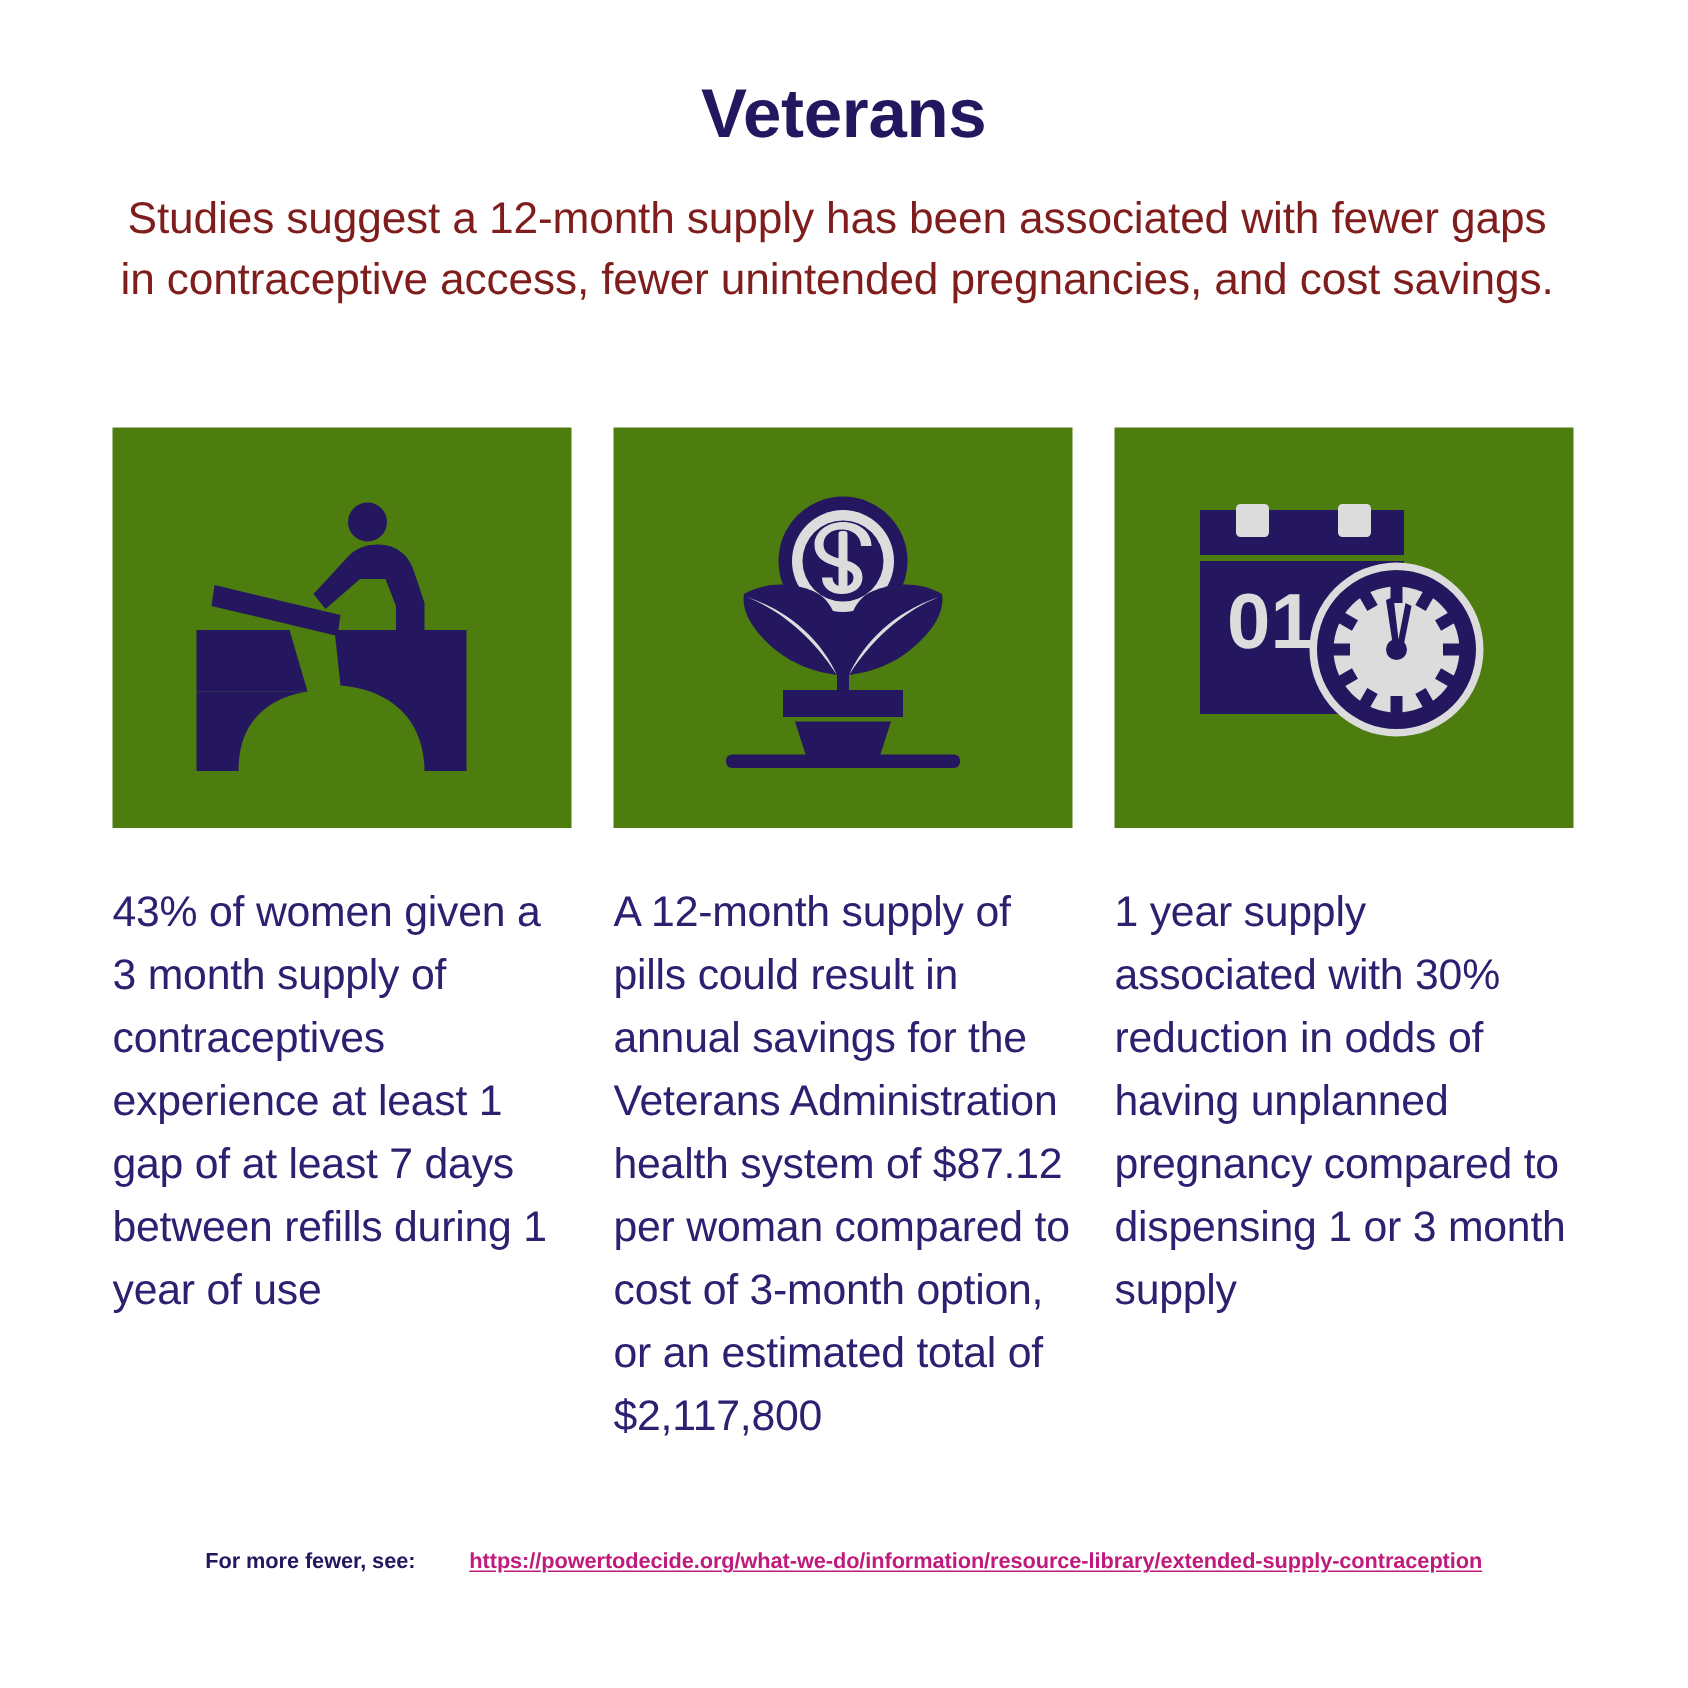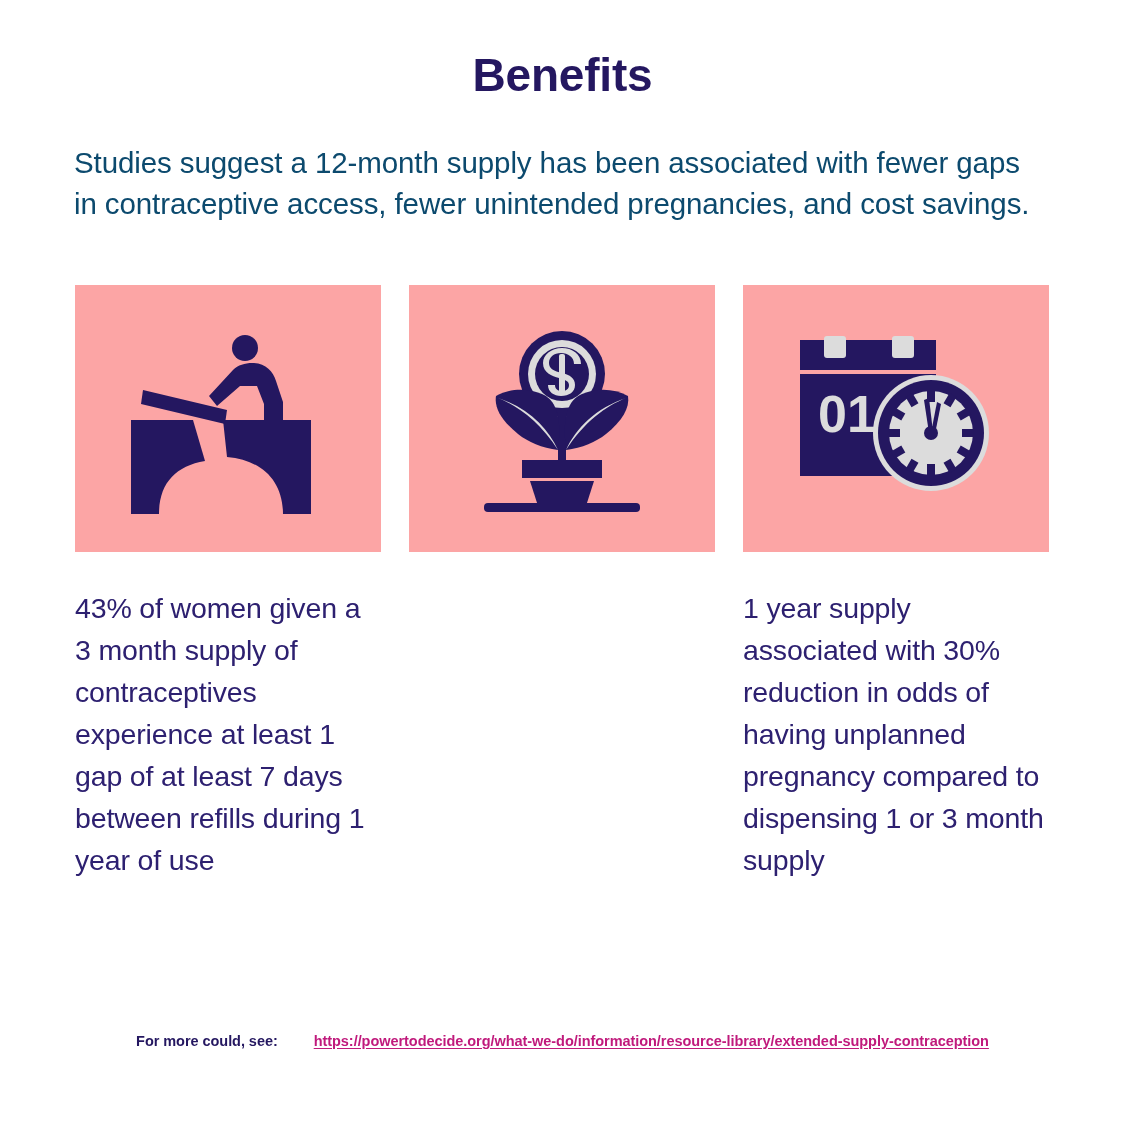--- a/index.html
+++ b/index.html
@@ -34,48 +34,49 @@
     font-size: 46px;
     font-weight: bold;
     letter-spacing: -0.2px;
     color: #241760;
     line-height: 1.1;
   }
 
   
   .intro {
     position: absolute;
-    top: 142px;
+    top: 125px;
     left: 74px;
     width: 968px;
     font-size: 29.5px;
     line-height: 41px;
-    color: #0c4a6e;
+    color: #7f1d1d;
     letter-spacing: -0.1px;
+    text-align: center;
   }
 
   
   .columns {
     position: absolute;
     top: 285px;
     left: 75px;
     width: 975px;
     display: flex;
     gap: 28px;
     align-items: flex-start;
   }
   .col {
     width: 306px;
     flex: 0 0 306px;
   }
 
   .icon-panel {
     width: 306px;
     height: 267px;
-    background: #fca5a5;
+    background: #4d7c0f;
     display: flex;
     align-items: center;
     justify-content: center;
     box-sizing: border-box;
   }
   .icon-panel svg {
     display: block;
   }
 
   .col-text {
@@ -109,21 +110,21 @@
     text-underline-offset: 2px;
     cursor: pointer;
     margin-left: 32px;
   }
 </style>
 </head>
 <body>
 
 <div class="page">
 
-  <div class="title">Benefits</div>
+  <div class="title">Veterans</div>
 
   <div class="intro">Studies suggest a 12-month supply has been associated with fewer gaps in contraceptive access, fewer unintended pregnancies, and cost savings.</div>
 
   <div class="columns">
 
     <div class="col">
       <div class="icon-panel">
         <span>
           <svg width="210" height="190" viewBox="0 0 210 190" aria-hidden="true">
             <g fill="#241760">
@@ -170,20 +171,21 @@
 
               <rect x="60" y="136" width="80" height="18"></rect>
 
               <path d="M68 157 L132 157 L124 182 L76 182 Z"></path>
 
               <rect x="22" y="179" width="156" height="9" rx="4"></rect>
             </g>
           </svg>
         </span>
       </div>
+      <div class="col-text">A 12-month supply of pills could result in annual savings for the Veterans Administration health system of $87.12 per woman compared to cost of 3-month option, or an estimated total of $2,117,800</div>
     </div>
 
     <div class="col">
       <div class="icon-panel">
         <span>
           <svg width="200" height="165" viewBox="0 0 200 165" aria-hidden="true">
             <g fill="#241760">
 
               <path d="M4 4 L140 4 L140 34 L4 34 Z"></path>
               <rect x="28" y="0" width="22" height="22" rx="3" fill="#dcdcdc"></rect>
@@ -234,17 +236,17 @@
             </g>
           </svg>
         </span>
       </div>
       <div class="col-text">1 year supply associated with 30% reduction in odds of having unplanned pregnancy compared to dispensing 1 or 3 month supply</div>
     </div>
 
   </div>
 
   <div class="footer">
-    <span class="lead">For more could, see:</span>
+    <span class="lead">For more fewer, see:</span>
     <span class="url">https://powertodecide.org/what-we-do/information/resource-library/extended-supply-contraception</span>
   </div>
 
 </div>
 
 </body></html>

